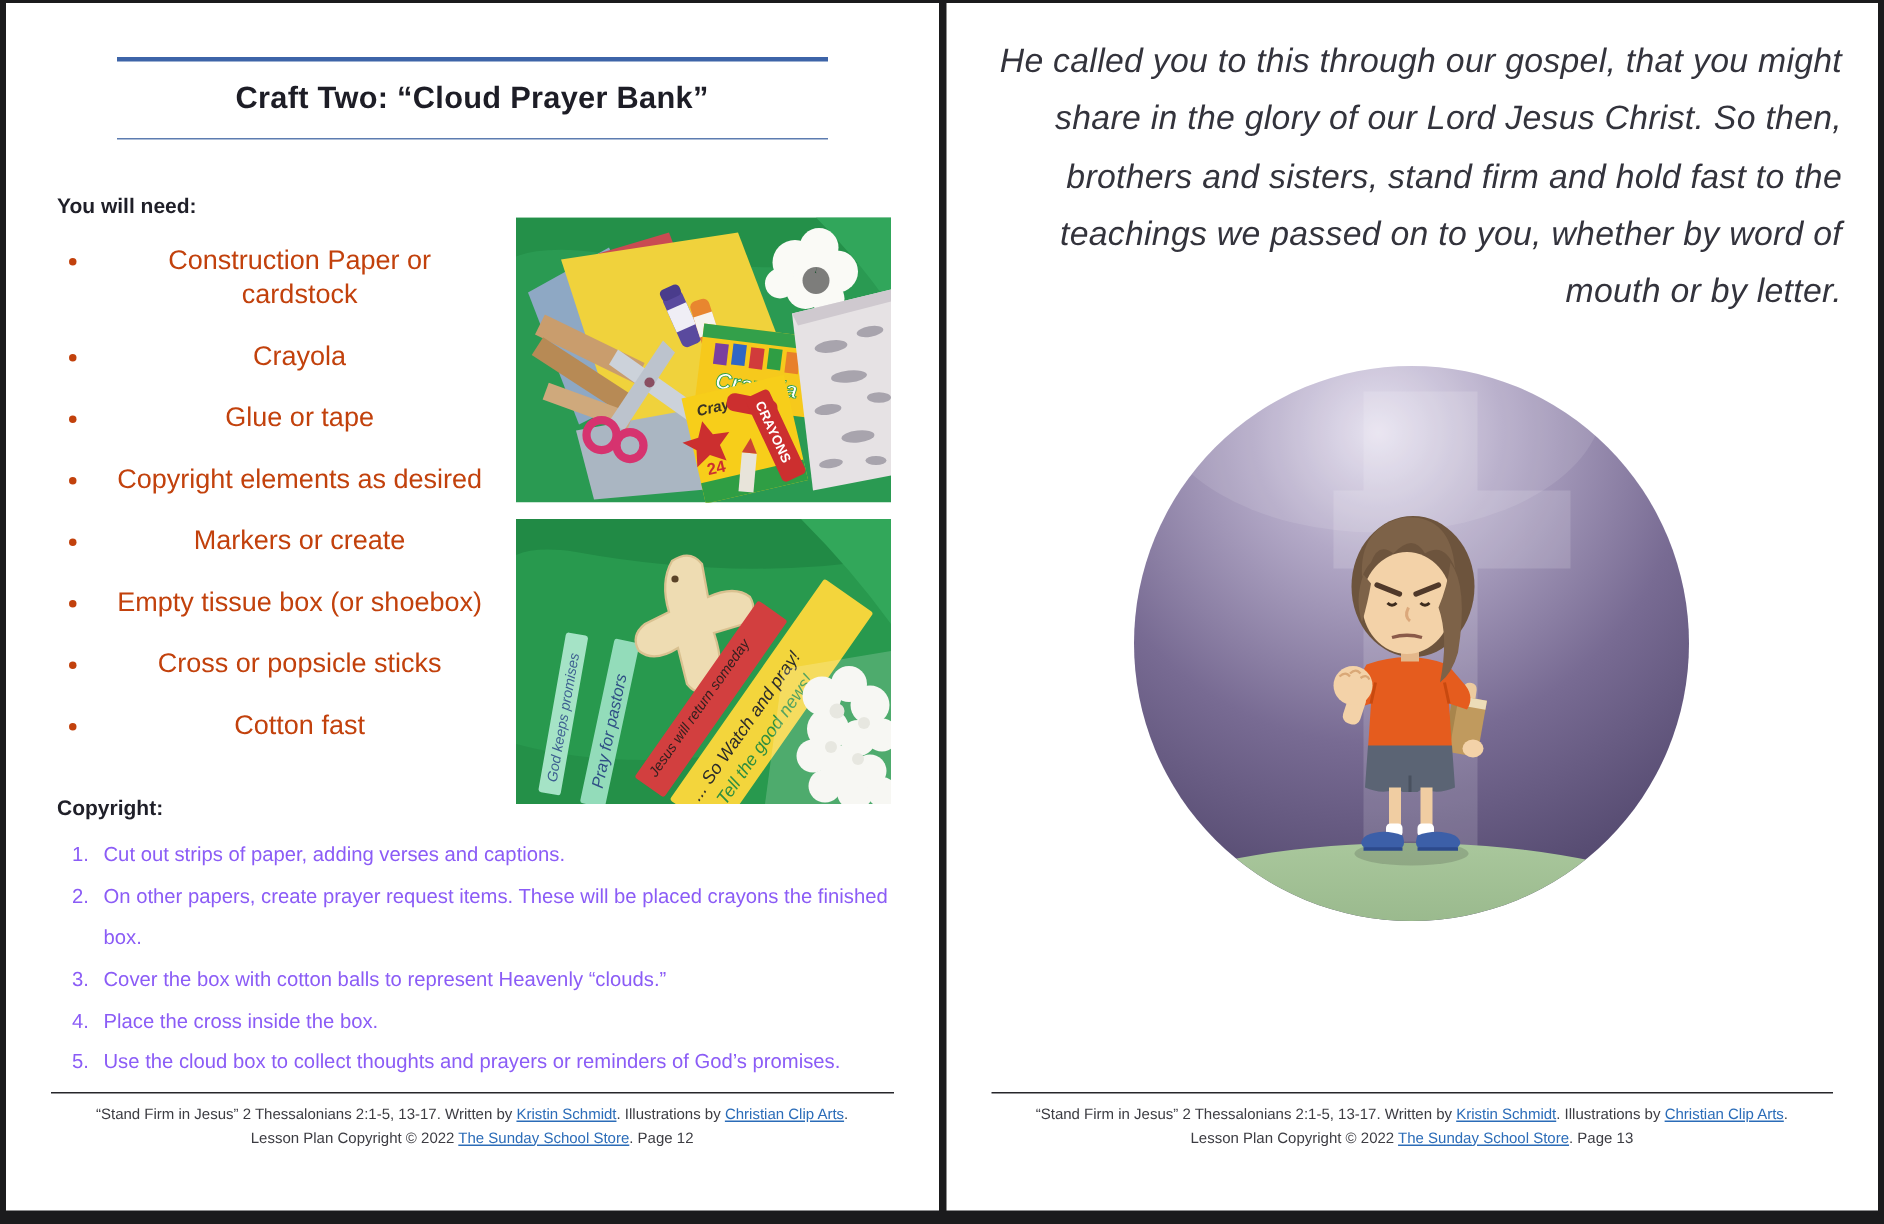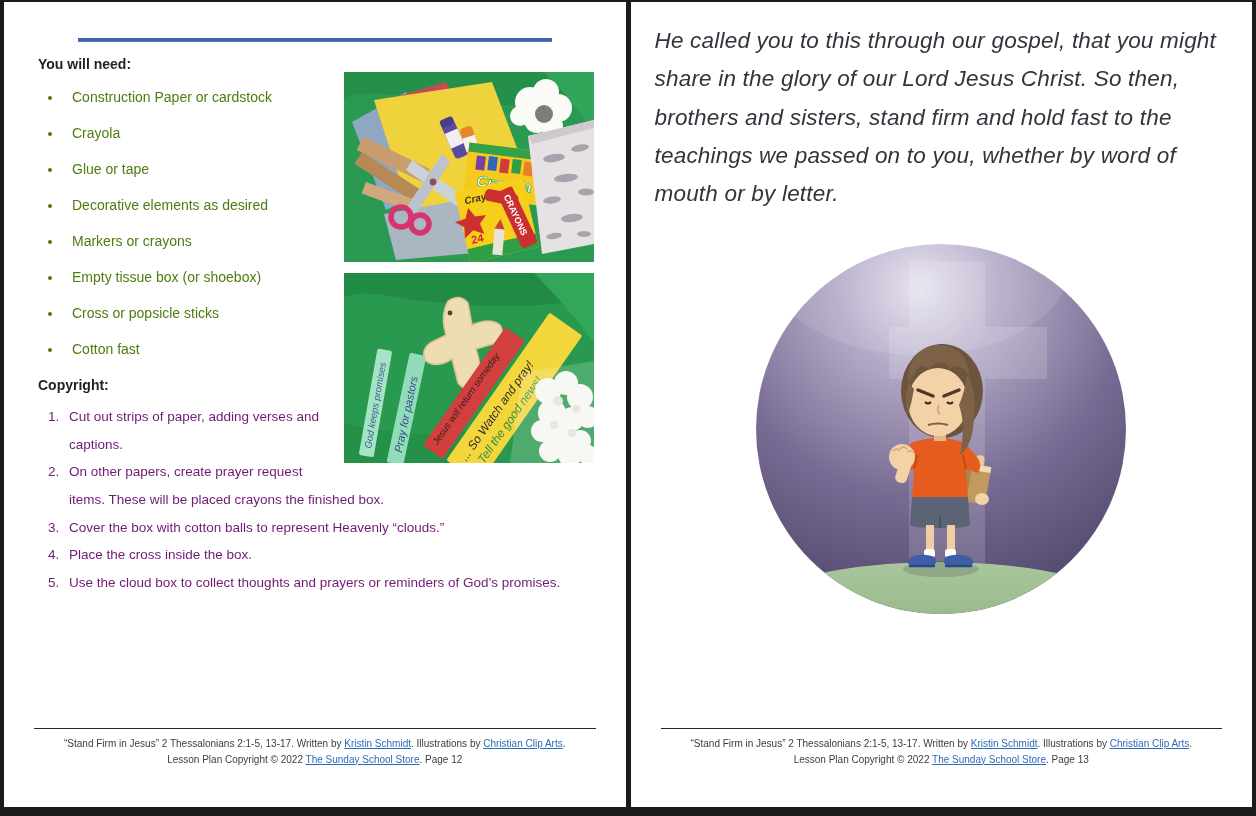--- a/index.html
+++ b/index.html
@@ -21,28 +21,28 @@
   .page-title {
     text-align: center; font-size: 20.5px; font-weight: bold;
     color: #1d1d26; letter-spacing: 0.2px; margin: 13px 20px 14px 20px;
   }
   .page-title .t-italic { font-style: italic; }
   
   .content { padding: 0 32px 0 34px; }
   .float-photos { float: right; width: 250px; margin: 16px 0 12px 16px; }
   .photo { width: 250px; height: 190px; display: block; }
   .photo + .photo { margin-top: 11px; }
-  .sec-head { font-size: 14px; font-weight: bold; color: #1f1f28; margin-top: 14px; }
+  .sec-head { font-size: 14px; font-weight: bold; color: #1f1f28; margin-top: 36px; }
   ul.materials { list-style: disc outside; padding-left: 25px; margin-top: 17px; }
-  ul.materials li { font-size: 14px; color: #4d7c0f; margin-bottom: 18.5px; line-height: 1.25; padding-left: 9px; }
+  ul.materials li { font-size: 18px; color: #c2410c; margin-bottom: 18.5px; line-height: 1.25; padding-left: 9px; text-align: center; }
   ol.steps { list-style: decimal outside; padding-left: 25px; margin-top: 10px; }
-  ol.steps li { font-size: 13.5px; color: #701a75; line-height: 2.05; padding-left: 6px; }
+  ol.steps li { font-size: 13.5px; color: #8b5cf6; line-height: 2.05; padding-left: 6px; }
   
   .verse {
-    font-style: italic; text-align: left; color: #33333c;
+    font-style: italic; text-align: right; color: #33333c;
     font-size: 22.5px; line-height: 1.7; padding: 0 24px; margin-top: 20px;
     letter-spacing: 0.2px;
   }
   .illus-wrap { text-align: center; margin-top: 26px; }
   
   .footer { position: absolute; left: 30px; right: 30px; bottom: 40px; }
   .footer-rule { height: 1px; background: #26262b; }
   .footer-text {
     margin-top: 7px; text-align: center; font-size: 10px; color: #3c3c42;
     line-height: 1.55; padding: 0 14px;
@@ -50,20 +50,21 @@
   .flink { color: #2b6cb8; text-decoration: underline; cursor: pointer; }
 </style>
 </head>
 <body>
 
 <div class="spread">
 
   <div class="page">
     <div class="hdr">
       <div class="rule-top"></div>
+      <h1 class="page-title">Craft Two: “Cloud Prayer Bank”</h1>
       <div class="rule-bot"></div>
     </div>
 
     <div class="content">
       <div class="float-photos">
 
         <svg class="photo" viewBox="0 0 250 190">
           <rect x="0" y="0" width="250" height="190" fill="#2a9a52"></rect>
           <path d="M0,0 H250 V28 Q160,40 60,24 Q20,18 0,26 Z" fill="#249049"></path>
           <path d="M200,0 L250,0 L250,60 Q230,30 200,0 Z" fill="#31a65b"></path>
@@ -199,22 +200,22 @@
             </g>
           </g>
         </svg>
       </div>
 
       <h2 class="sec-head">You will need:</h2>
       <ul class="materials">
         <li>Construction Paper or cardstock</li>
         <li>Crayola</li>
         <li>Glue or tape</li>
-        <li>Decorative elements as desired</li>
-        <li>Markers or crayons</li>
+        <li>Copyright elements as desired</li>
+        <li>Markers or create</li>
         <li>Empty tissue box (or shoebox)</li>
         <li>Cross or popsicle sticks</li>
         <li>Cotton fast</li>
       </ul>
 
       <h2 class="sec-head">Copyright:</h2>
       <ol class="steps">
         <li>Cut out strips of paper, adding verses and captions.</li>
         <li>On other papers, create prayer request items. These will be placed crayons the finished box.</li>
         <li>Cover the box with cotton balls to represent Heavenly “clouds.”</li>

